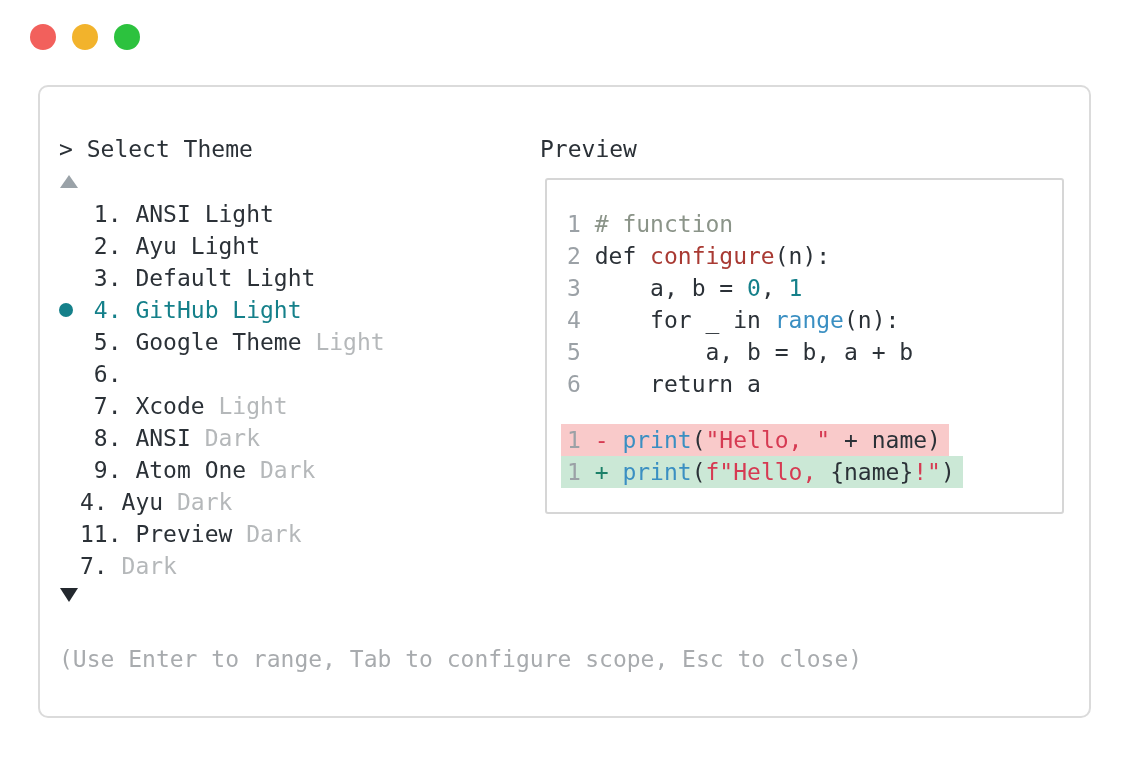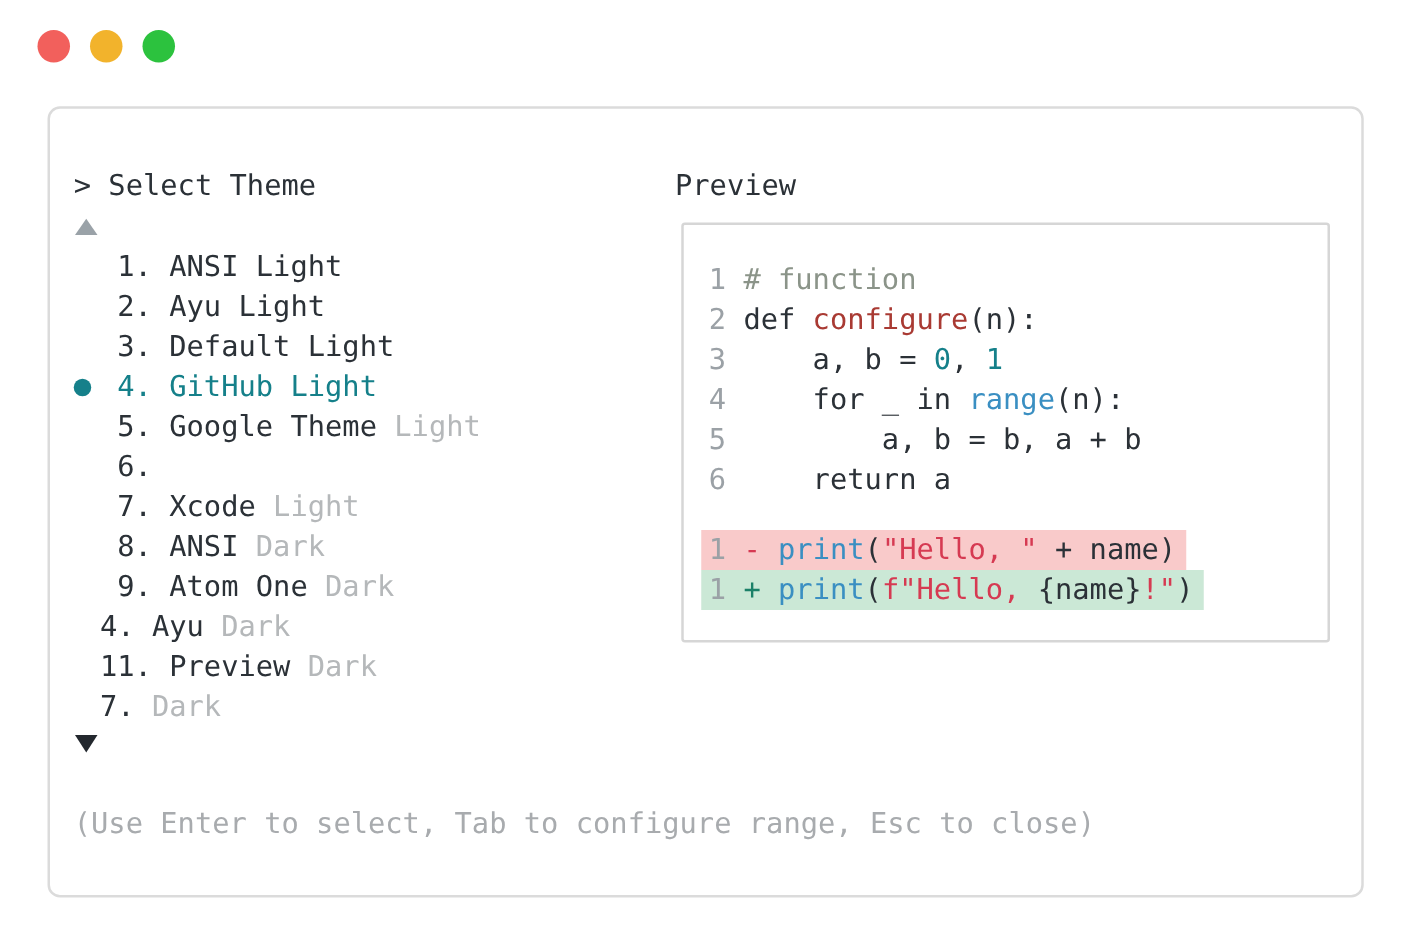--- a/index.html
+++ b/index.html
@@ -72,21 +72,21 @@
       <div class="theme-row"><span class="marker"></span><span class="t-num"> 5. </span><span class="t-name">Google Theme </span><span class="t-suffix">Light</span></div>
       <div class="theme-row"><span class="marker"></span><span class="t-num"> 6. </span></div>
       <div class="theme-row"><span class="marker"></span><span class="t-num"> 7. </span><span class="t-name">Xcode </span><span class="t-suffix">Light</span></div>
       <div class="theme-row"><span class="marker"></span><span class="t-num"> 8. </span><span class="t-name">ANSI </span><span class="t-suffix">Dark</span></div>
       <div class="theme-row"><span class="marker"></span><span class="t-num"> 9. </span><span class="t-name">Atom One </span><span class="t-suffix">Dark</span></div>
       <div class="theme-row"><span class="marker"></span><span class="t-num">4. </span><span class="t-name">Ayu </span><span class="t-suffix">Dark</span></div>
       <div class="theme-row"><span class="marker"></span><span class="t-num">11. </span><span class="t-name">Preview </span><span class="t-suffix">Dark</span></div>
       <div class="theme-row"><span class="marker"></span><span class="t-num">7. </span><span class="t-suffix">Dark</span></div>
     </div>
   <div class="scroll-down"></div>
-  <div class="hint">(Use Enter to select, Tab to configure range, Esc to close)</div>
+  <div class="hint">(Use Enter to range, Tab to configure scope, Esc to close)</div>
 
   <div class="preview-label">Preview</div>
   <div class="preview-box">
     <div id="code-lines">
         <div class="code-line"><span class="linenum">1 </span><span class="tok-comment"># function</span></div>
         <div class="code-line"><span class="linenum">2 </span><span class="tok-text">def </span><span class="tok-func">configure</span><span class="tok-text">(n):</span></div>
         <div class="code-line"><span class="linenum">3 </span><span class="tok-text">    a, b = </span><span class="tok-num">0</span><span class="tok-text">, </span><span class="tok-num">1</span></div>
         <div class="code-line"><span class="linenum">4 </span><span class="tok-text">    for _ in </span><span class="tok-blue">range</span><span class="tok-text">(n):</span></div>
         <div class="code-line"><span class="linenum">5 </span><span class="tok-text">        a, b = b, a + b</span></div>
         <div class="code-line"><span class="linenum">6 </span><span class="tok-text">    return a</span></div>

